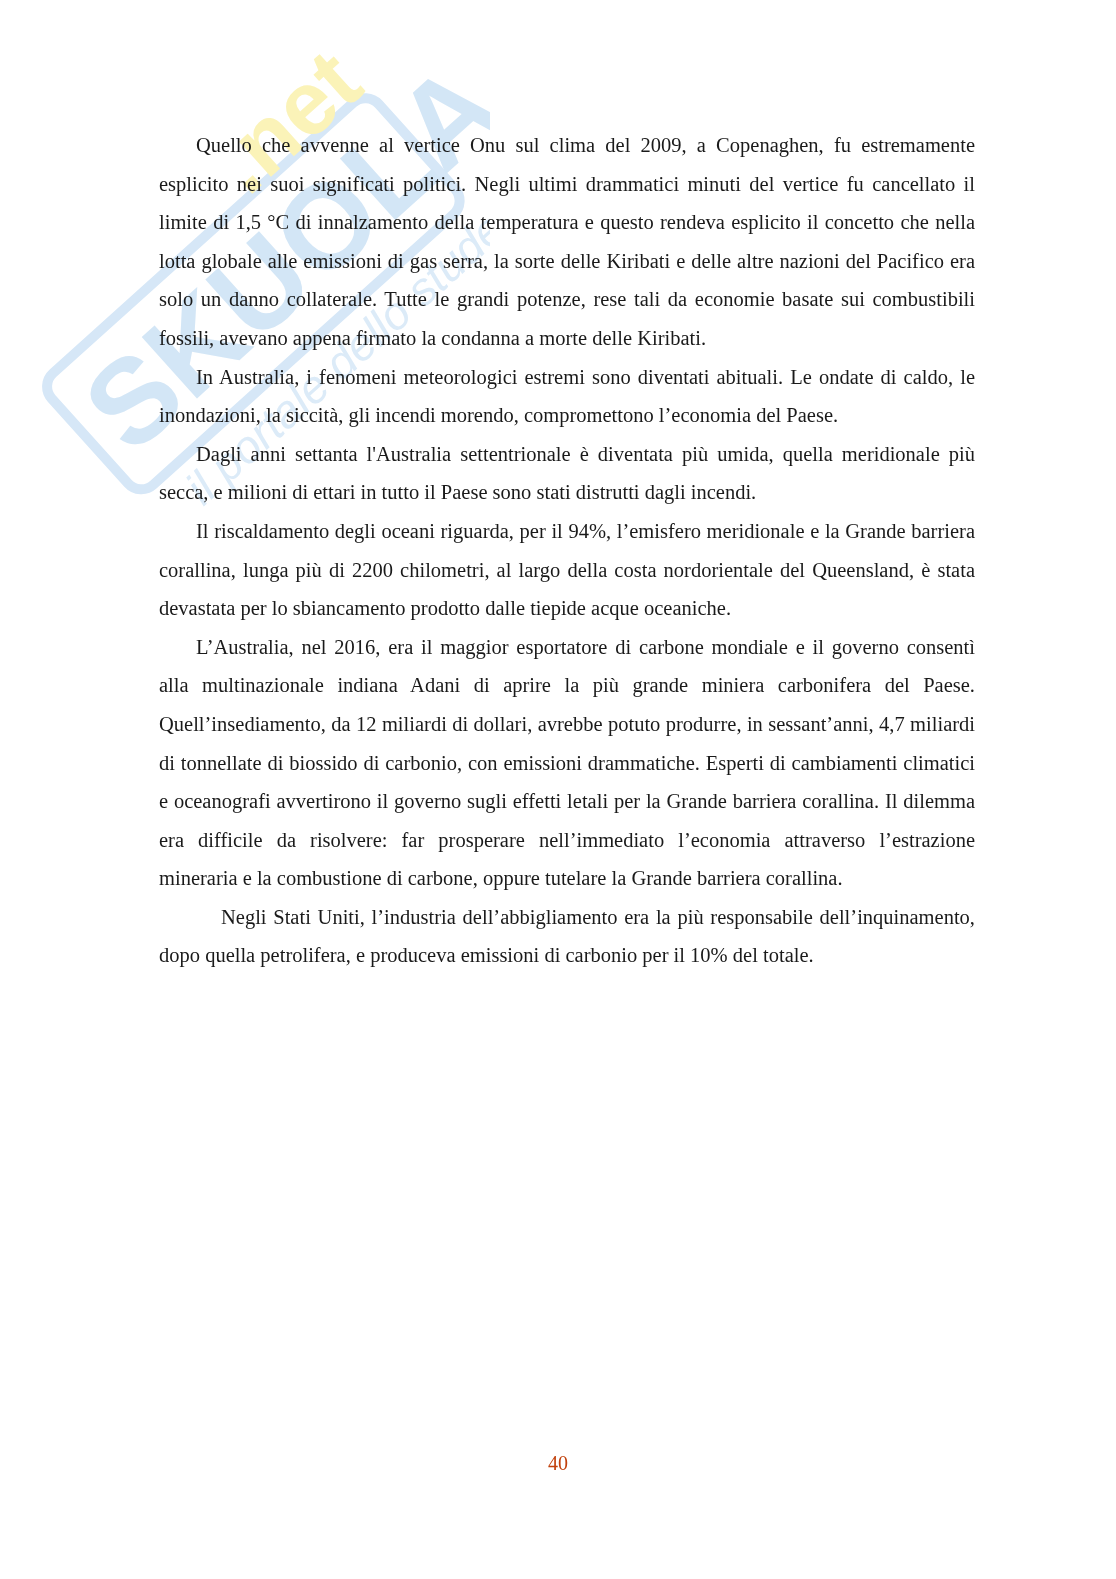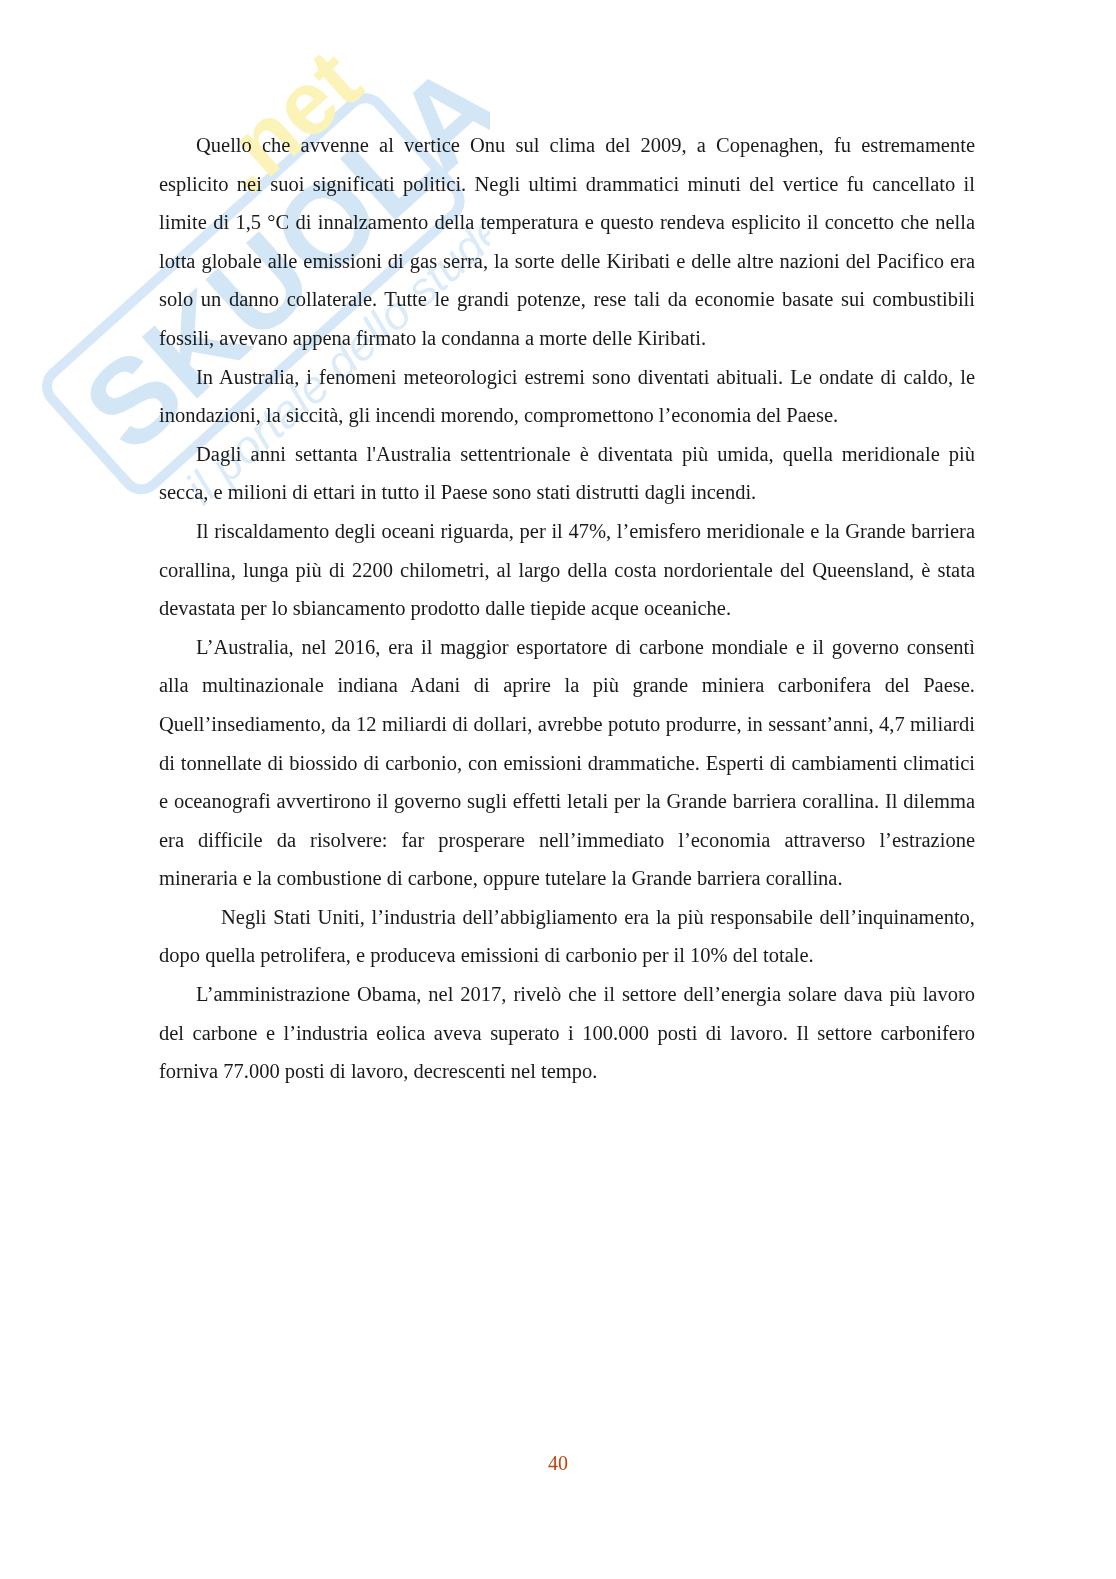--- a/index.html
+++ b/index.html
@@ -26,19 +26,18 @@
       <text x="300" y="190" font-family="Liberation Sans, sans-serif" font-weight="bold" font-size="90" fill="#fbf3b8">.net</text>
       <text x="60" y="390" font-family="Liberation Sans, sans-serif" font-style="italic" font-size="46" fill="#dcebf8">il portale dello studente</text>
     </g>
   </svg>
 </div>
 
 <div class="page-text">
   <p class="indent">Quello che avvenne al vertice Onu sul clima del 2009, a Copenaghen, fu estremamente esplicito nei suoi significati politici. Negli ultimi drammatici minuti del vertice fu cancellato il limite di 1,5 °C di innalzamento della temperatura e questo rendeva esplicito il concetto che nella lotta globale alle emissioni di gas serra, la sorte delle Kiribati e delle altre nazioni del Pacifico era solo un danno collaterale. Tutte le grandi potenze, rese tali da economie basate sui combustibili fossili, avevano appena firmato la condanna a morte delle Kiribati.</p>
   <p class="indent">In Australia, i fenomeni meteorologici estremi sono diventati abituali. Le ondate di caldo, le inondazioni, la siccità, gli incendi morendo, compromettono l’economia del Paese.</p>
   <p class="indent">Dagli anni settanta l'Australia settentrionale è diventata più umida, quella meridionale più secca, e milioni di ettari in tutto il Paese sono stati distrutti dagli incendi.</p>
-  <p class="indent">Il riscaldamento degli oceani riguarda, per il 47%, l’emisfero meridionale e la Grande barriera corallina, lunga più di 2200 chilometri, al largo della costa nordorientale del Queensland, è stata devastata per lo sbiancamento prodotto dalle tiepide acque oceaniche.</p>
+  <p class="indent">Il riscaldamento degli oceani riguarda, per il 94%, l’emisfero meridionale e la Grande barriera corallina, lunga più di 2200 chilometri, al largo della costa nordorientale del Queensland, è stata devastata per lo sbiancamento prodotto dalle tiepide acque oceaniche.</p>
   <p class="indent">L’Australia, nel 2016, era il maggior esportatore di carbone mondiale e il governo consentì alla multinazionale indiana Adani di aprire la più grande miniera carbonifera del Paese. Quell’insediamento, da 12 miliardi di dollari, avrebbe potuto produrre, in sessant’anni, 4,7 miliardi di tonnellate di biossido di carbonio, con emissioni drammatiche. Esperti di cambiamenti climatici e oceanografi avvertirono il governo sugli effetti letali per la Grande barriera corallina. Il dilemma era difficile da risolvere: far prosperare nell’immediato l’economia attraverso l’estrazione mineraria e la combustione di carbone, oppure tutelare la Grande barriera corallina.</p>
   <p class="indent-l">Negli Stati Uniti, l’industria dell’abbigliamento era la più responsabile dell’inquinamento, dopo quella petrolifera, e produceva emissioni di carbonio per il 10% del totale.</p>
-  <p class="indent">L’amministrazione Obama, nel 2017, rivelò che il settore dell’energia solare dava più lavoro del carbone e l’industria eolica aveva superato i 100.000 posti di lavoro. Il settore carbonifero forniva 77.000 posti di lavoro, decrescenti nel tempo.</p>
 </div>
 
 <div class="page-number">40</div>
 
 </body></html>

